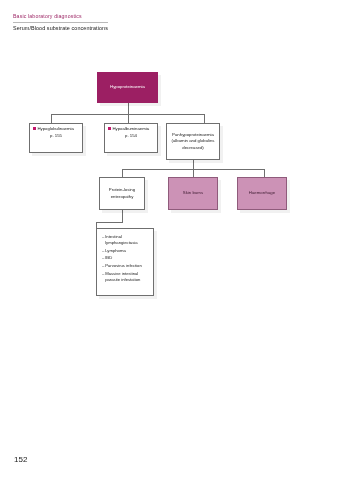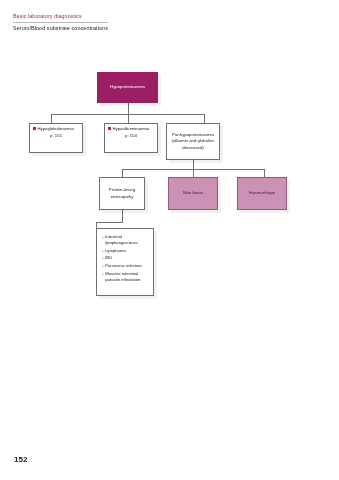--- a/index.html
+++ b/index.html
@@ -45,21 +45,21 @@
     color: #1b1b1b;
     white-space: nowrap;
   }
 
   
   .folio {
     position: absolute;
     left: 14px;
     top: 455px;
     font-size: 8px;
-    font-weight: bold;
+    font-weight: normal;
     color: #1b1b1b;
   }
 
   
   .node {
     position: absolute;
     box-sizing: border-box;
     display: flex;
     align-items: center;
     justify-content: center;

